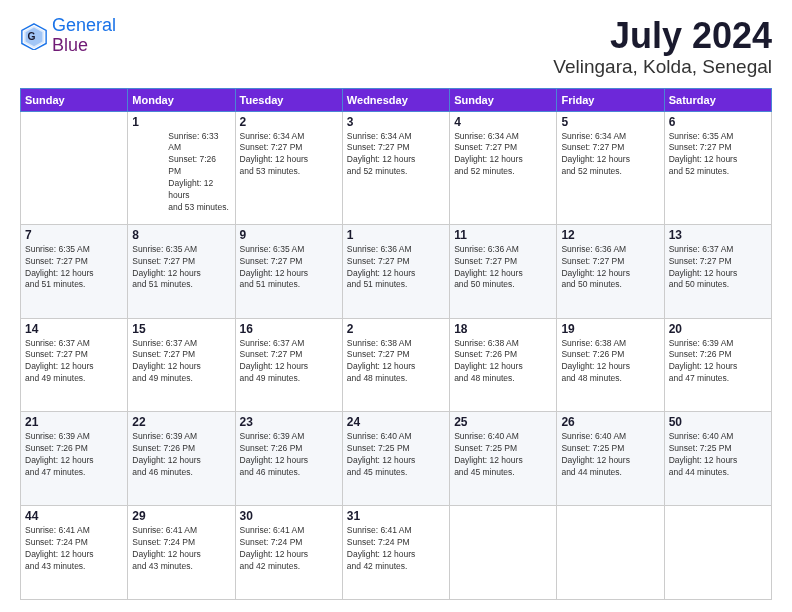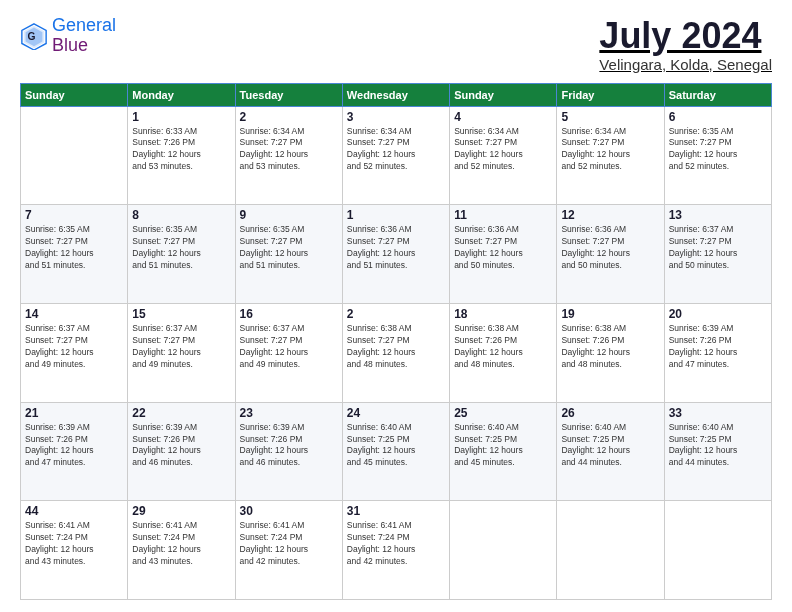--- a/index.html
+++ b/index.html
@@ -35,30 +35,30 @@
       line-height: 1.1;
     }
     .logo-text span {
       color: #1a73e8;
     }
     .logo-icon {
       width: 28px;
       height: 28px;
     }
     .title-block {
-      text-decoration: underline;
+      text-align: right;
     }
     .month-title {
       font-size: 36px;
       font-weight: bold;
       color: #1a1a2e;
       line-height: 1.1;
     }
     .location-title {
-      font-size: 15px;
+      font-size: 19px;
       color: #333;
       font-weight: normal;
     }
     .calendar-table {
       width: 100%;
       border-collapse: collapse;
       flex: 1;
       table-layout: fixed;
     }
     .calendar-table th {
@@ -93,21 +93,21 @@
     .empty-cell {
       background: #f9f9f9;
     }
     tr:nth-child(even) td {
       background-color: #f5f7fa;
     }
     tr:nth-child(odd) td {
       background-color: #fff;
     }
     .calendar-table thead tr th {
-      background-color: #15803d;
+      background-color: #6d28d9;
     }
   </style>
 </head>
 <body>
 
 <div class="page">
   <div class="header">
     <div class="logo">
       <svg class="logo-icon" viewBox="0 0 30 30">
         <polygon points="15,4 26,10 26,22 15,28 4,22 4,10" fill="#1a73e8" opacity="0.15"></polygon>
@@ -138,21 +138,21 @@
         <th>Sunday</th>
         <th>Friday</th>
         <th>Saturday</th>
       </tr>
     </thead>
     <tbody id="calendar-body">
     <tr>
           <td class="empty-cell"></td>
           <td>
             <span class="day-number">1</span>
-            <div class="day-info" style="white-space: pre-line;">Sunrise: 6:33 AM
+            <div class="day-info" style="white-space: pre-line; margin-left: 36px;">Sunrise: 6:33 AM
 Sunset: 7:26 PM
 Daylight: 12 hours
 and 53 minutes.</div>
           </td>
           <td>
             <span class="day-number">2</span>
             <div class="day-info" style="white-space: pre-line;">Sunrise: 6:34 AM
 Sunset: 7:27 PM
 Daylight: 12 hours
 and 53 minutes.</div>
@@ -325,21 +325,21 @@
 and 45 minutes.</div>
           </td>
           <td>
             <span class="day-number">26</span>
             <div class="day-info" style="white-space: pre-line;">Sunrise: 6:40 AM
 Sunset: 7:25 PM
 Daylight: 12 hours
 and 44 minutes.</div>
           </td>
           <td>
-            <span class="day-number">33</span>
+            <span class="day-number">50</span>
             <div class="day-info" style="white-space: pre-line;">Sunrise: 6:40 AM
 Sunset: 7:25 PM
 Daylight: 12 hours
 and 44 minutes.</div>
           </td>
         </tr>
         <tr>
           <td>
             <span class="day-number">44</span>
             <div class="day-info" style="white-space: pre-line;">Sunrise: 6:41 AM

